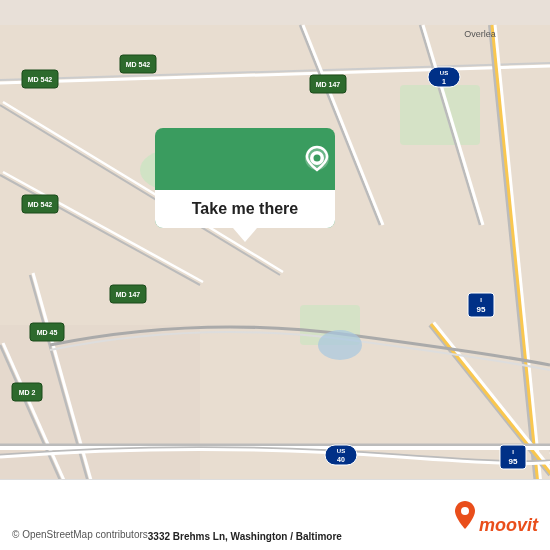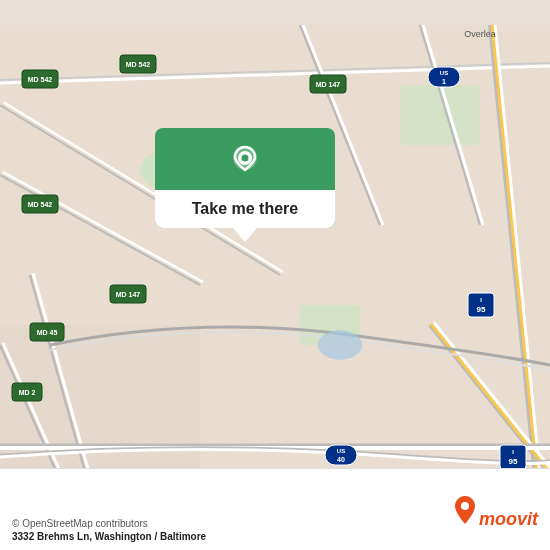--- a/index.html
+++ b/index.html
@@ -37,21 +37,21 @@
       padding: 8px 12px;
       display: flex;
       align-items: center;
       justify-content: space-between;
       border-top: 1px solid #ddd;
       z-index: 10;
     }
 
     .info-bar-left {
       display: flex;
-      flex-direction: column;
+      flex-direction: row;
       margin-top: 41px;
     }
 
     .attribution {
       font-size: 10px;
       color: #555;
     }
 
     .address {
       font-size: 10px;
@@ -84,21 +84,21 @@
       flex-direction: column;
       align-items: center;
     }
 
     .popup-box {
       background: #3a9c5f;
       border-radius: 8px;
       padding: 0;
       display: flex;
       flex-direction: column;
-      align-items: center;
+      align-items: flex-end;
       width: 180px;
       overflow: hidden;
     }
 
     .popup-icon-area {
       padding: 16px 0 10px 0;
       display: flex;
       justify-content: center;
     }
 

